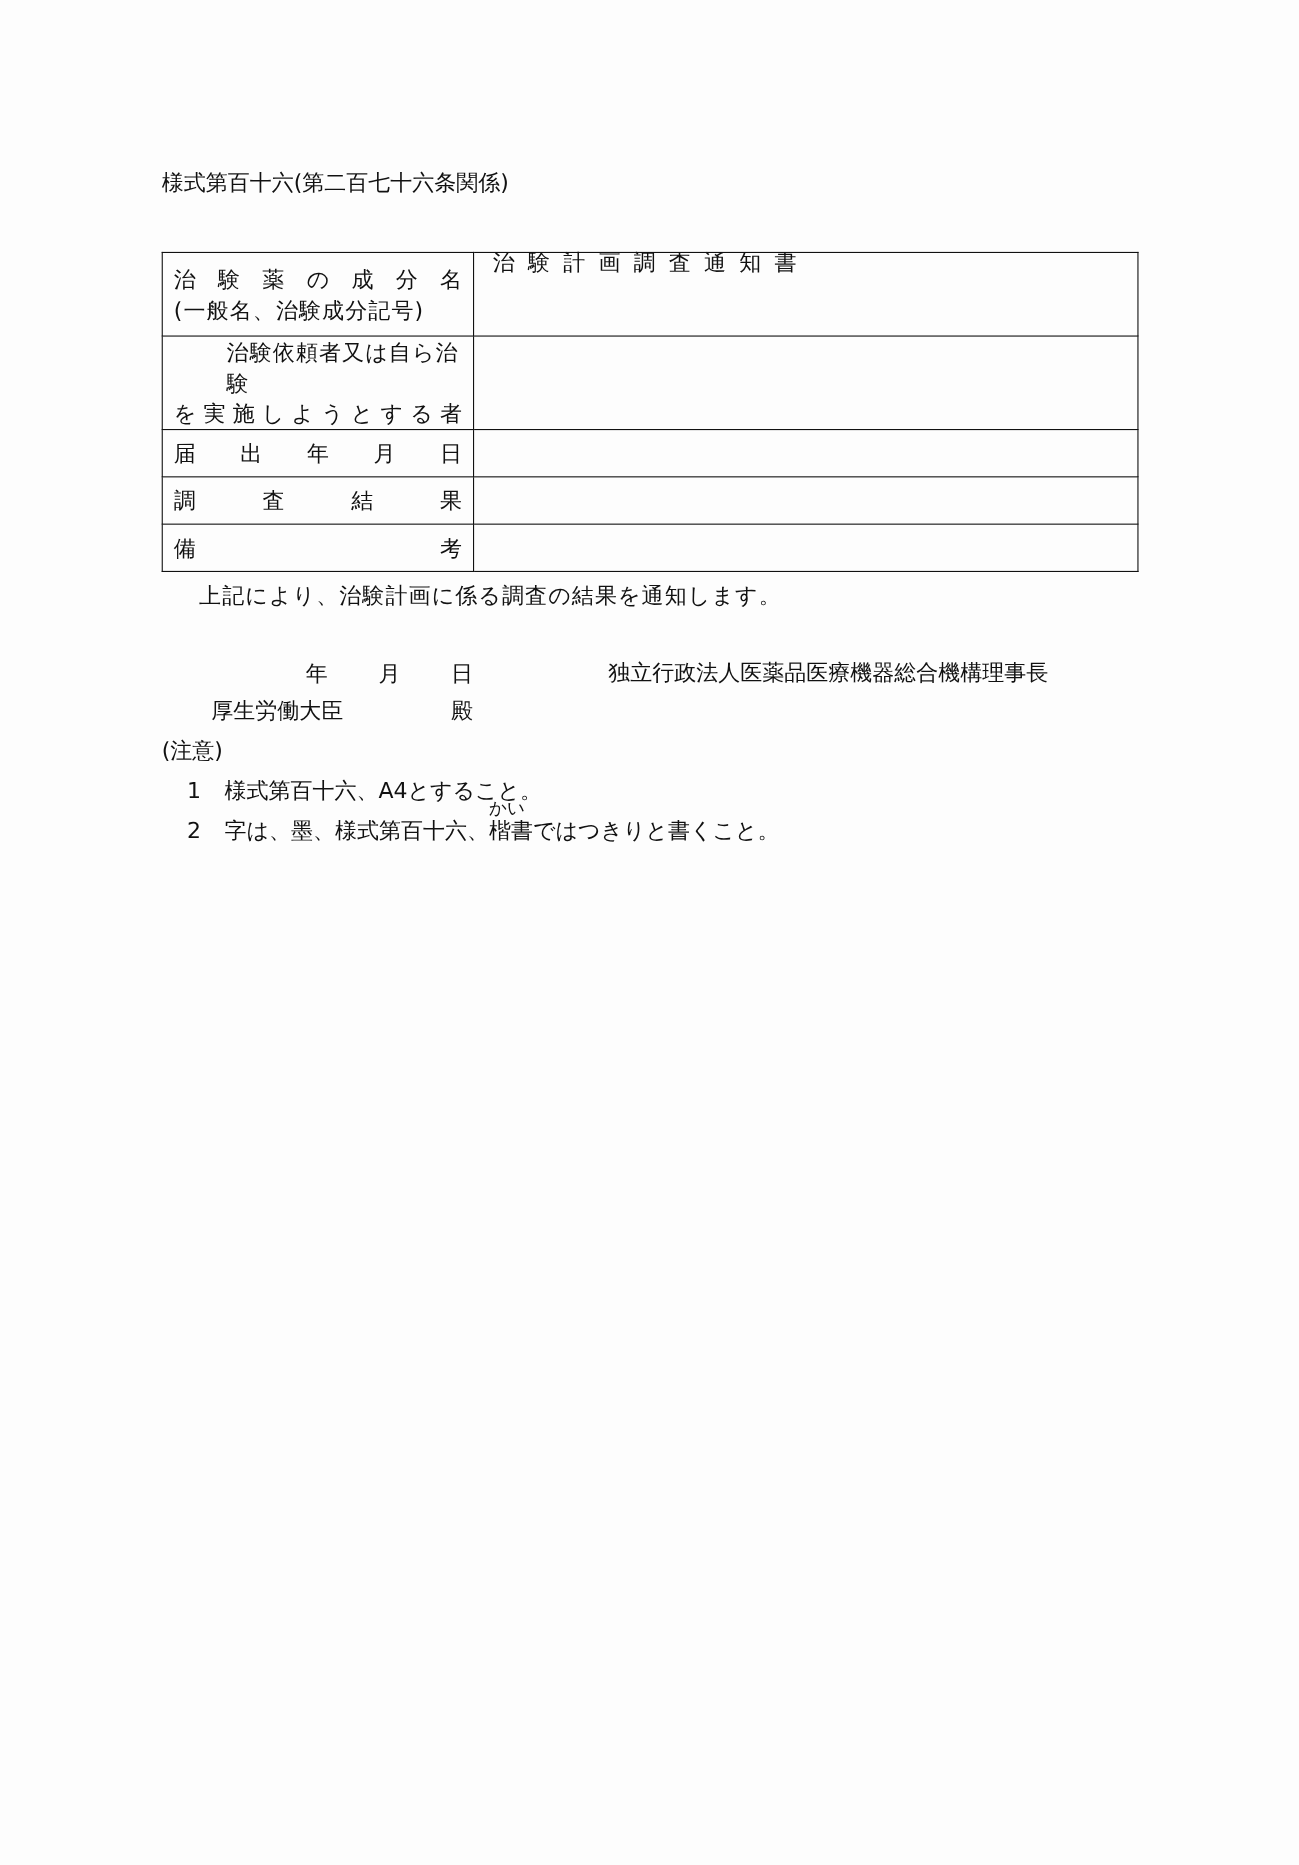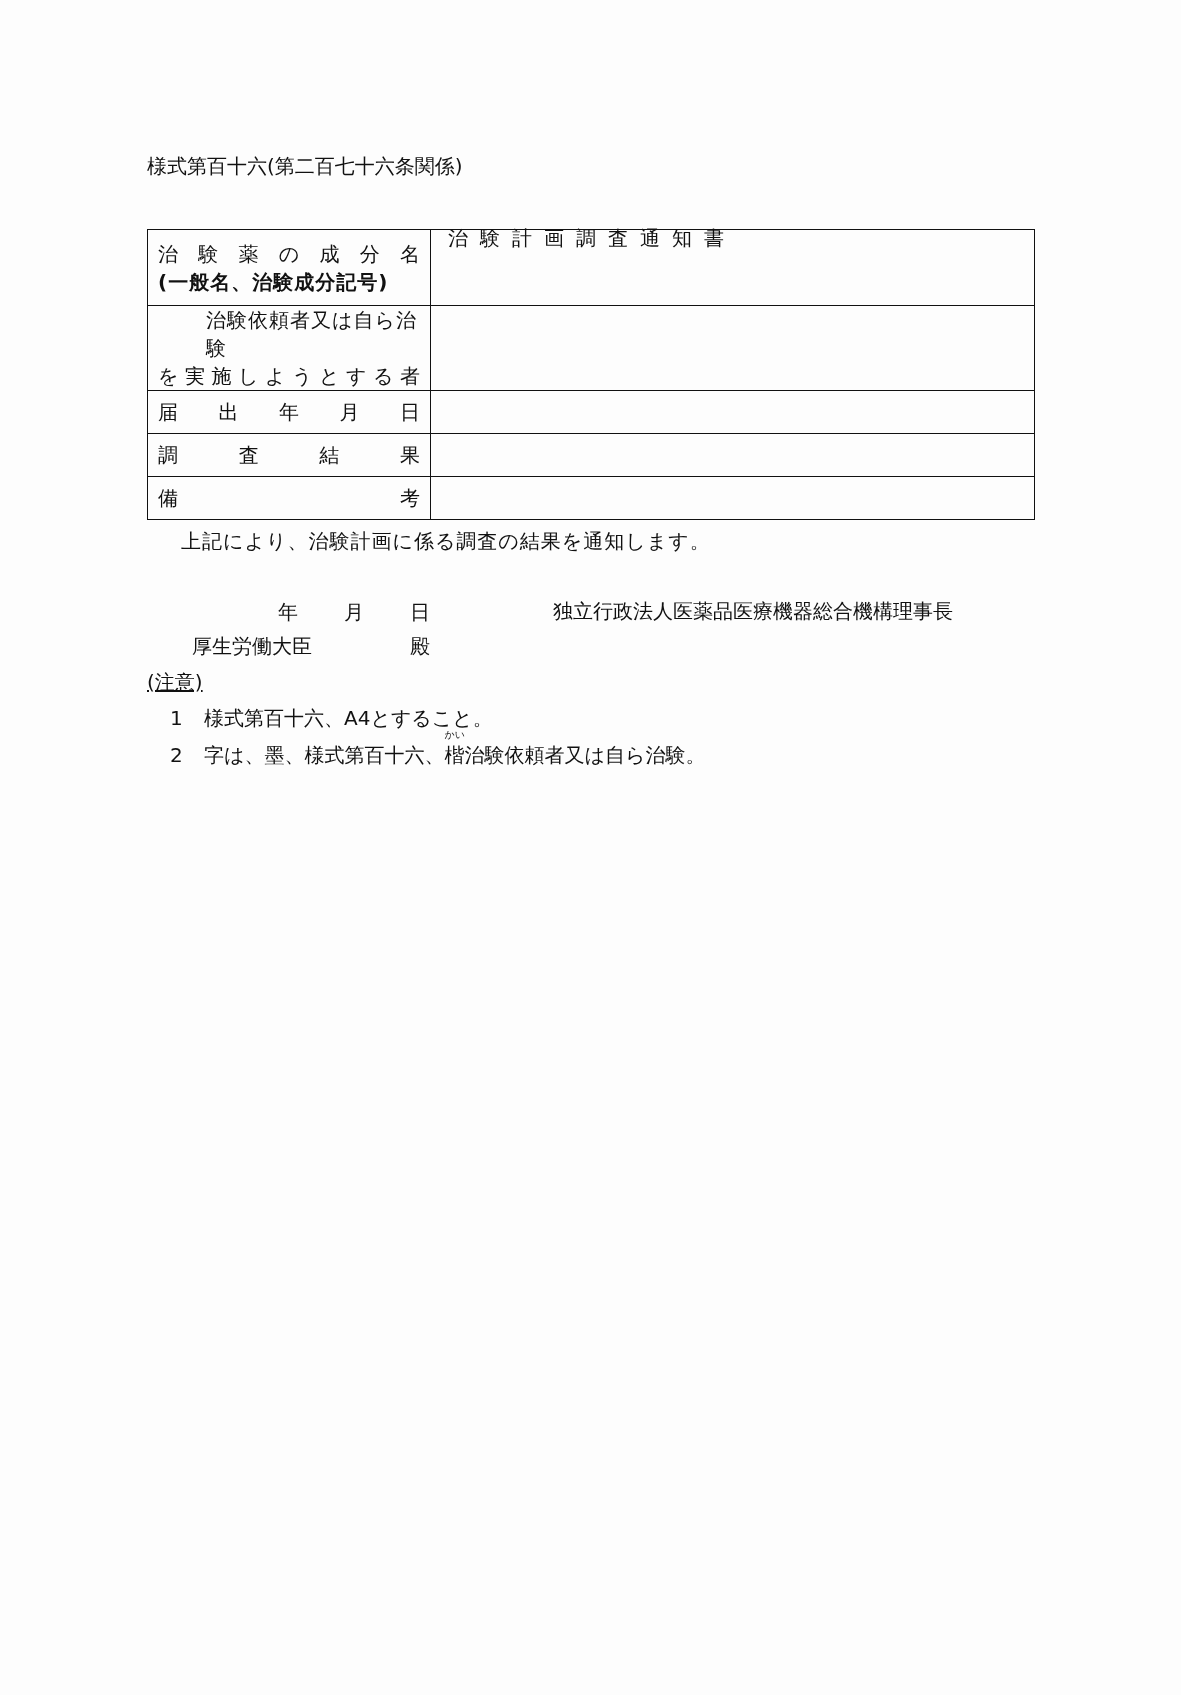--- a/index.html
+++ b/index.html
@@ -25,48 +25,48 @@
     .spread { display: flex; justify-content: space-between; }
     tr.r2 td { height: 75px; }
     tr.r1 td { height: 42px; }
     .statement { left: 170px; top: 529px; letter-spacing: 1px; margin-left: 11px; }
     .date-line { left: 278px; top: 564px; margin-top: 36px; }
     .date-line span { display: inline-block; }
     .date-line .gap { width: 46px; }
     .issuer { left: 553px; top: 599px; }
     .addressee { left: 192px; top: 634px; }
     .dono { left: 410px; top: 634px; }
-    .notes-head { left: 147px; top: 670px; text-decoration: underline; }
+    .notes-head { left: 147px; top: 670px; }
     .note { left: 170px; }
     .note1 { top: 706px; }
     .note2 { top: 743px; }
     .note .num { display: inline-block; width: 34px; }
     .ruby-wrap { position: relative; display: inline-block; }
-    .ruby { position: absolute; left: 0; top: -14px; font-size: 10px; line-height: 12px; width: 100%; text-align: center; }
+    .ruby { position: absolute; left: 0; top: -14px; font-size: 16px; line-height: 12px; width: 100%; text-align: center; }
   </style>
 </head>
 <body>
 
 <div class="abs form-no">様式第百十六(第二百七十六条関係)</div>
 <div class="abs doc-title">治験計画調査通知書</div>
 
 <table class="form">
   <tbody>
       <tr class="r2">
     <td class="label">
       <div class="spread">
         <span>治</span>
         <span>験</span>
         <span>薬</span>
         <span>の</span>
         <span>成</span>
         <span>分</span>
         <span>名</span>
       </div>
-      <div style="letter-spacing:1px;font-weight:bold;">(一般名、治験成分記号)</div>
+      <div style="letter-spacing:1px;">(一般名、治験成分記号)</div>
     </td>
     <td class="value"></td>
   </tr>
   <tr class="r2">
     <td class="label">
       <div style="letter-spacing:1px;margin-left:48px;">治験依頼者又は自ら治験</div>
       <div class="spread">
         <span>を</span>
         <span>実</span>
         <span>施</span>
@@ -124,14 +124,14 @@
 
 <div class="abs issuer">独立行政法人医薬品医療機器総合機構理事長</div>
 <div class="abs addressee">厚生労働大臣</div>
 <div class="abs dono">殿</div>
 
 <div class="abs notes-head">(注意)</div>
 <div class="abs note note1">
   <span class="num">1</span><span>様式第百十六、A4とすること。</span>
 </div>
 <div class="abs note note2">
-  <span class="num">2</span><span>字は、墨、様式第百十六、</span><span class="ruby-wrap"><span class="ruby">かい</span><span>楷</span></span><span>治験依頼者又は自ら治験。</span>
+  <span class="num">2</span><span>字は、墨、様式第百十六、</span><span class="ruby-wrap"><span class="ruby">かい</span><span>楷</span></span><span>書ではつきりと書くこと。</span>
 </div>
 
 </body></html>

